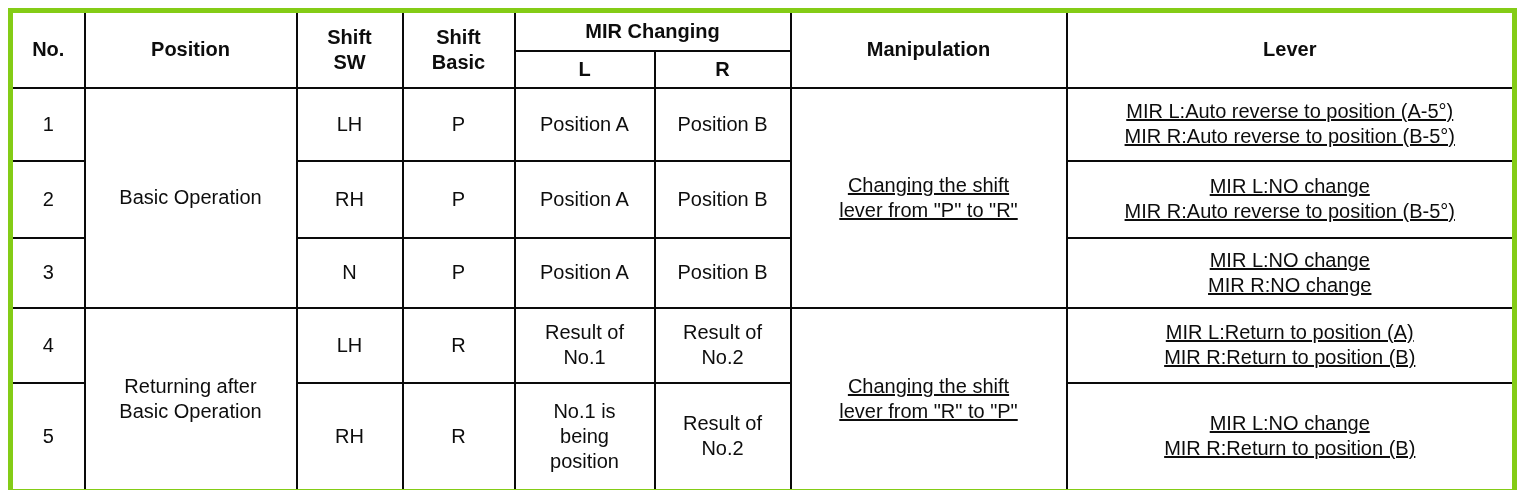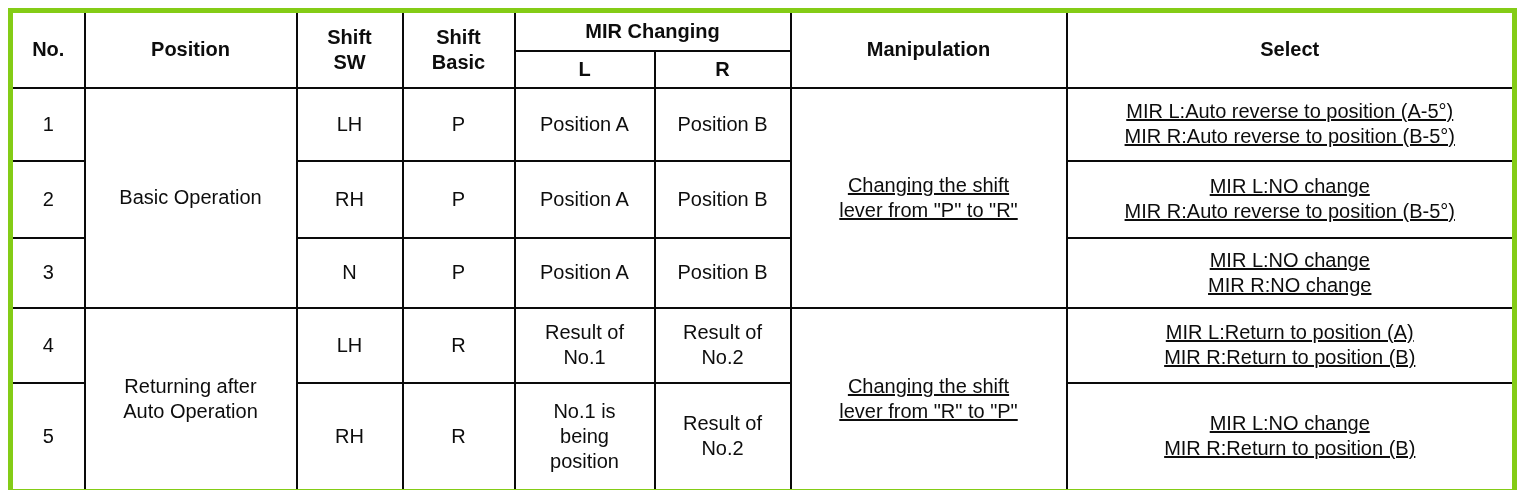--- a/index.html
+++ b/index.html
@@ -76,21 +76,21 @@
     <tbody>
         <tr class="hdr-top">
       <th rowspan="2">No.</th>
       <th rowspan="2">Position</th>
       <th rowspan="2">Shift
 SW</th>
       <th rowspan="2">Shift
 Basic</th>
       <th colspan="2">MIR Changing</th>
       <th rowspan="2">Manipulation</th>
-      <th rowspan="2">Select</th>
+      <th rowspan="2">Lever</th>
     </tr>
     <tr class="hdr-sub">
       <th>L</th>
       <th>R</th>
     </tr>
 
     <tr class="row-1">
       <td>1</td>
       <td rowspan="3">Basic Operation</td>
       <td>LH</td>
@@ -119,21 +119,21 @@
       <td>P</td>
       <td>Position A</td>
       <td>Position B</td>
       <td class="left">MIR L:NO change
 MIR R:NO change</td>
     </tr>
 
     <tr class="row-4">
       <td>4</td>
       <td rowspan="2">Returning after
-Auto Operation</td>
+Basic Operation</td>
       <td>LH</td>
       <td>R</td>
       <td>Result of
 No.1</td>
       <td>Result of
 No.2</td>
       <td rowspan="2" class="left">Changing the shift
 lever from "R" to "P"</td>
       <td class="left">MIR L:Return to position (A)
 MIR R:Return to position (B)</td>

